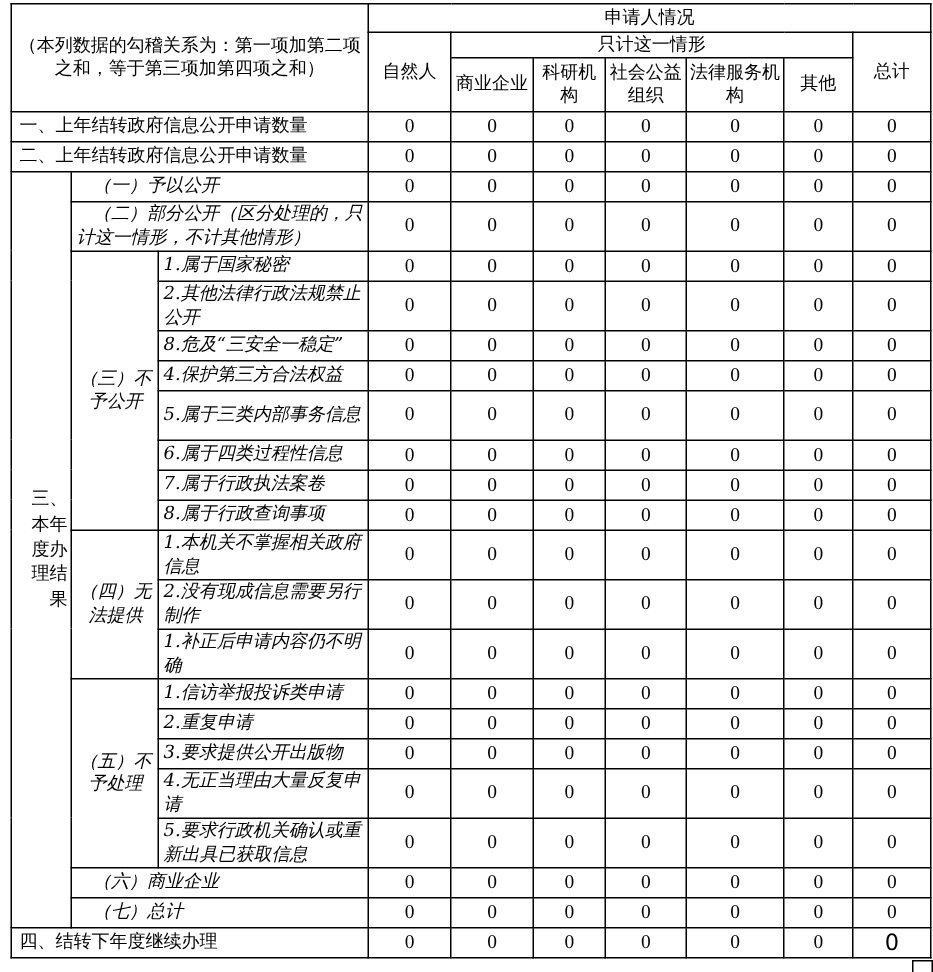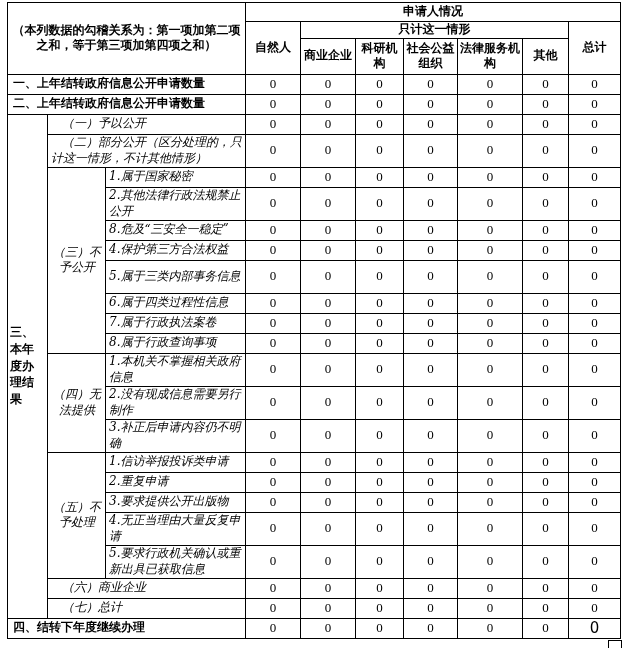--- a/index.html
+++ b/index.html
@@ -1,31 +1,31 @@
 <!DOCTYPE html>
 <html><head>
 <meta charset="utf-8">
 <style>
   html,body{margin:0;padding:0;background:#ffffff;}
   .stage{position:relative;width:622px;height:648px;background:#ffffff;overflow:hidden;
          font-family:"Liberation Sans",sans-serif;color:#000;}
   table.report{position:absolute;left:7px;top:2px;width:613px;border-collapse:collapse;
          table-layout:fixed;background:#fff;}
   td{border:1px solid #000;padding:0 2px;vertical-align:middle;overflow:hidden;line-height:1.3;}
-  .hei{font-weight:bold;font-size:12px;font-family:"Liberation Sans",sans-serif;}
+  .hei{font-weight:normal;font-size:12px;font-family:"Liberation Sans",sans-serif;}
   .kai{font-family:"DejaVu Serif",serif;font-style:italic;font-weight:normal;font-size:12px;margin-left:28px;}
   .center{text-align:center;}
   .left{text-align:left;padding-left:5px;}
   .sub{text-align:left;padding-left:3px;word-break:break-all;}
   .grp{text-align:center;padding-left:3px;word-break:break-all;}
   .indent{text-align:left;padding-left:3px;text-indent:11px;}
   .num{font-family:"Liberation Serif",serif;font-size:13px;text-align:center;padding:0;}
   .num-alt{font-family:"DejaVu Sans",sans-serif;font-size:15px;line-height:1;}
   .note{text-align:center;}
-  .vert{text-align:left;word-break:break-all;line-height:1.4;padding:12px 2px;}
+  .vert{text-align:right;word-break:break-all;line-height:1.4;padding:12px 2px;}
   tr.h1{height:19px;} tr.h2{height:16px;} tr.h3{height:36px;}
   tr.r1{height:20px;} tr.r2{height:33px;}
   .handle{position:absolute;left:608px;top:640px;width:12px;height:12px;
           border:1px solid #000;background:#fff;}
 </style>
 </head>
 <body>
 
 <div class="stage">
   <table class="report">
@@ -199,21 +199,21 @@
         <td class="kai sub">2.没有现成信息需要另行制作</td>
       <td class="num">0</td>
           <td class="num">0</td>
           <td class="num">0</td>
           <td class="num">0</td>
           <td class="num">0</td>
           <td class="num">0</td>
           <td class="num">0</td>
         </tr>
       <tr class="r2">
-        <td class="kai sub">3.补正后申请内容仍不明确</td>
+        <td class="kai sub">1.补正后申请内容仍不明确</td>
       <td class="num">0</td>
           <td class="num">0</td>
           <td class="num">0</td>
           <td class="num">0</td>
           <td class="num">0</td>
           <td class="num">0</td>
           <td class="num">0</td>
         </tr>
       <tr class="r1">
         <td rowspan="5" class="kai grp">（五）不予处理</td>

